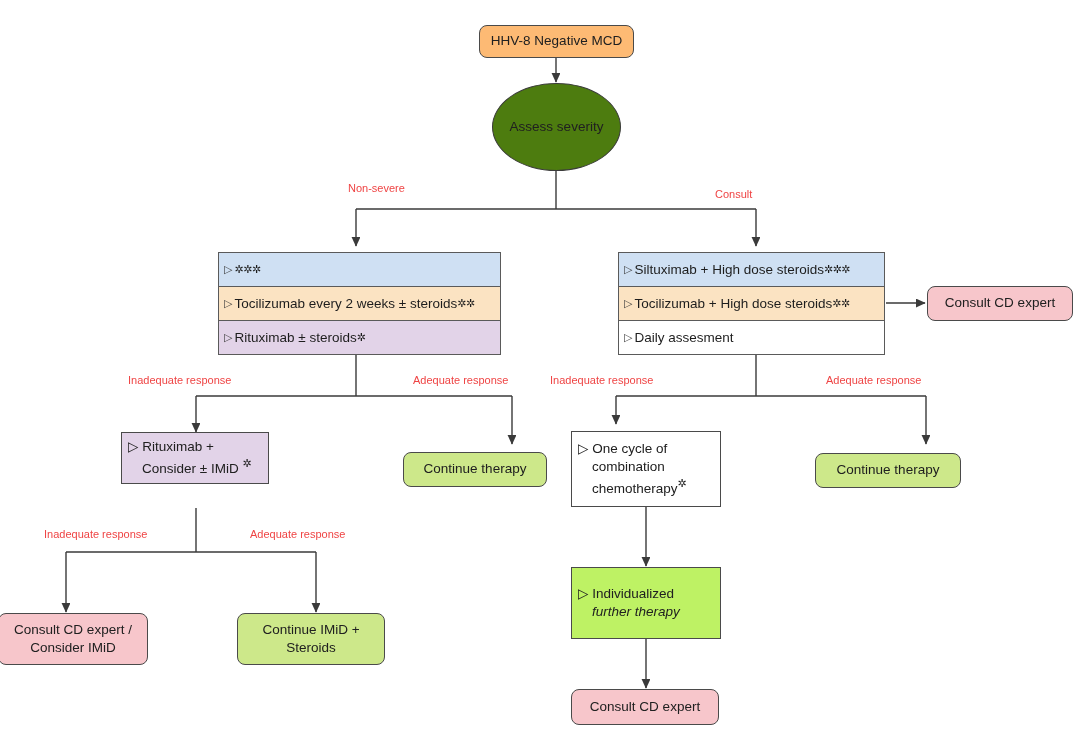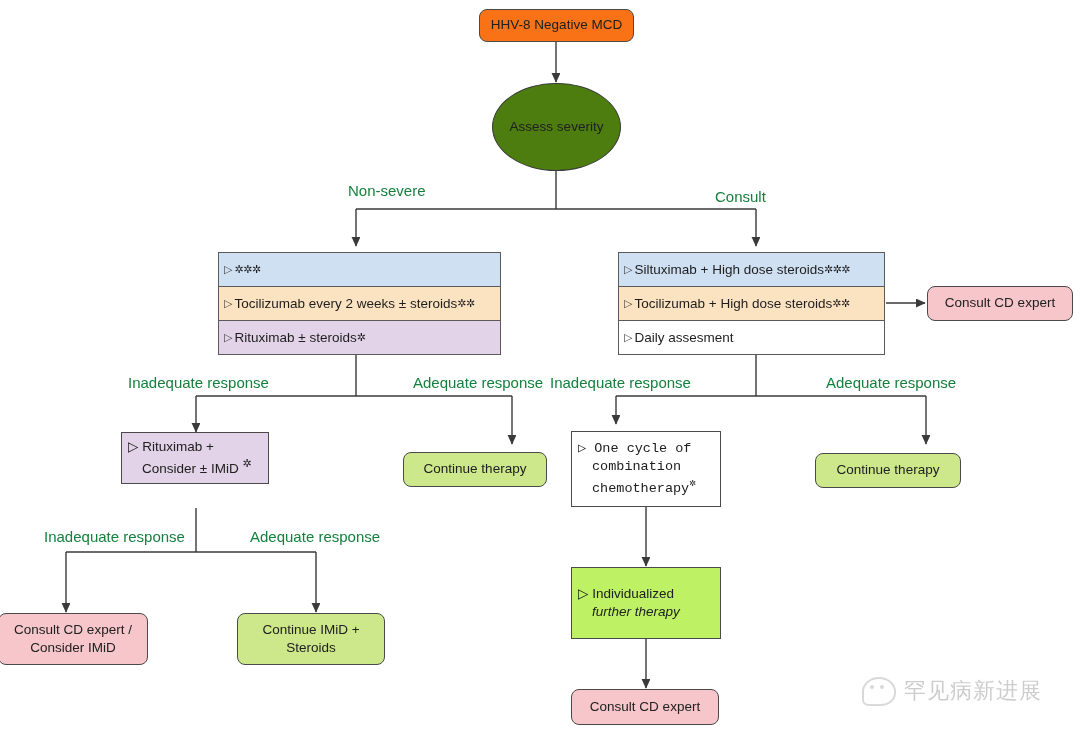--- a/index.html
+++ b/index.html
@@ -69,22 +69,22 @@
     font-size: 11px;
     line-height: 1;
   }
   .star {
     font-size: 11px;
     letter-spacing: -0.5px;
     vertical-align: super;
   }
   .edge-label {
     position: absolute;
-    font-size: 15px;
-    color: #15803d;
+    font-size: 11px;
+    color: #ef4444;
     white-space: nowrap;
     z-index: 3;
   }
   .multiline {
     display: block;
     padding: 0 6px;
   }
   .wm {
     position: absolute;
     display: flex;
@@ -152,21 +152,21 @@
       <path d="M66,552 L316,552"></path>
       <path d="M66,552 L66,612" marker-end="url(#ah)"></path>
       <path d="M316,552 L316,612" marker-end="url(#ah)"></path>
 
       <path d="M646,507 L646,566" marker-end="url(#ah)"></path>
 
       <path d="M646,639 L646,688" marker-end="url(#ah)"></path>
     </g>
   </svg>
 
-  <div class="node rounded" style="left:479px; top:9px; width:155px; height:33px; background:#f97316;">
+  <div class="node rounded" style="left:479px; top:25px; width:155px; height:33px; background:#fdba74;">
     <span>HHV-8 Negative MCD</span>
   </div>
 
   <div class="node ellipse" style="left:492px; top:83px; width:129px; height:88px; background:#4d7c0f;">
     <span>Assess severity</span>
   </div>
 
   <div class="edge-label" style="left:348px; top:182px;">Non-severe</div>
   <div class="edge-label" style="left:715px; top:188px;">Consult</div>
 
@@ -235,21 +235,21 @@
     </span>
   </div>
 
   <div class="node rounded" style="left: 237px; top: 613px; width: 148px; height: 52px; background: rgb(205, 232, 138);">
     <span class="multiline">
       <span>Continue IMiD +</span><br>
       <span>Steroids</span>
     </span>
   </div>
 
-  <div class="node left-text" style="left: 571px; top: 431px; width: 150px; height: 76px; background: rgb(255, 255, 255); font-family: Liberation Mono, monospace;">
+  <div class="node left-text" style="left: 571px; top: 431px; width: 150px; height: 76px; background: rgb(255, 255, 255);">
     <span class="multiline">
       <span>▷  One cycle of</span><br>
       <span style="padding-left:14px;">combination</span><br>
       <span style="padding-left:14px;">chemotherapy</span><span class="star">✲</span>
     </span>
   </div>
 
   <div class="node rounded" style="left: 815px; top: 453px; width: 146px; height: 35px; background: rgb(205, 232, 138);">
     <span>Continue therapy</span>
   </div>
@@ -258,18 +258,14 @@
     <span class="multiline">
       <span>▷  Individualized</span><br>
       <span style="padding-left:14px;font-style:italic;">further therapy</span>
     </span>
   </div>
 
   <div class="node rounded" style="left: 571px; top: 689px; width: 148px; height: 36px; background: rgb(247, 198, 203);">
     <span>Consult CD expert</span>
   </div>
 
-  <div class="wm" style="left:862px; top:676px;">
-    <span class="wm-logo"></span>
-    <span class="wm-text">罕见病新进展</span>
-  </div>
 
 </div>
 
 </body></html>

